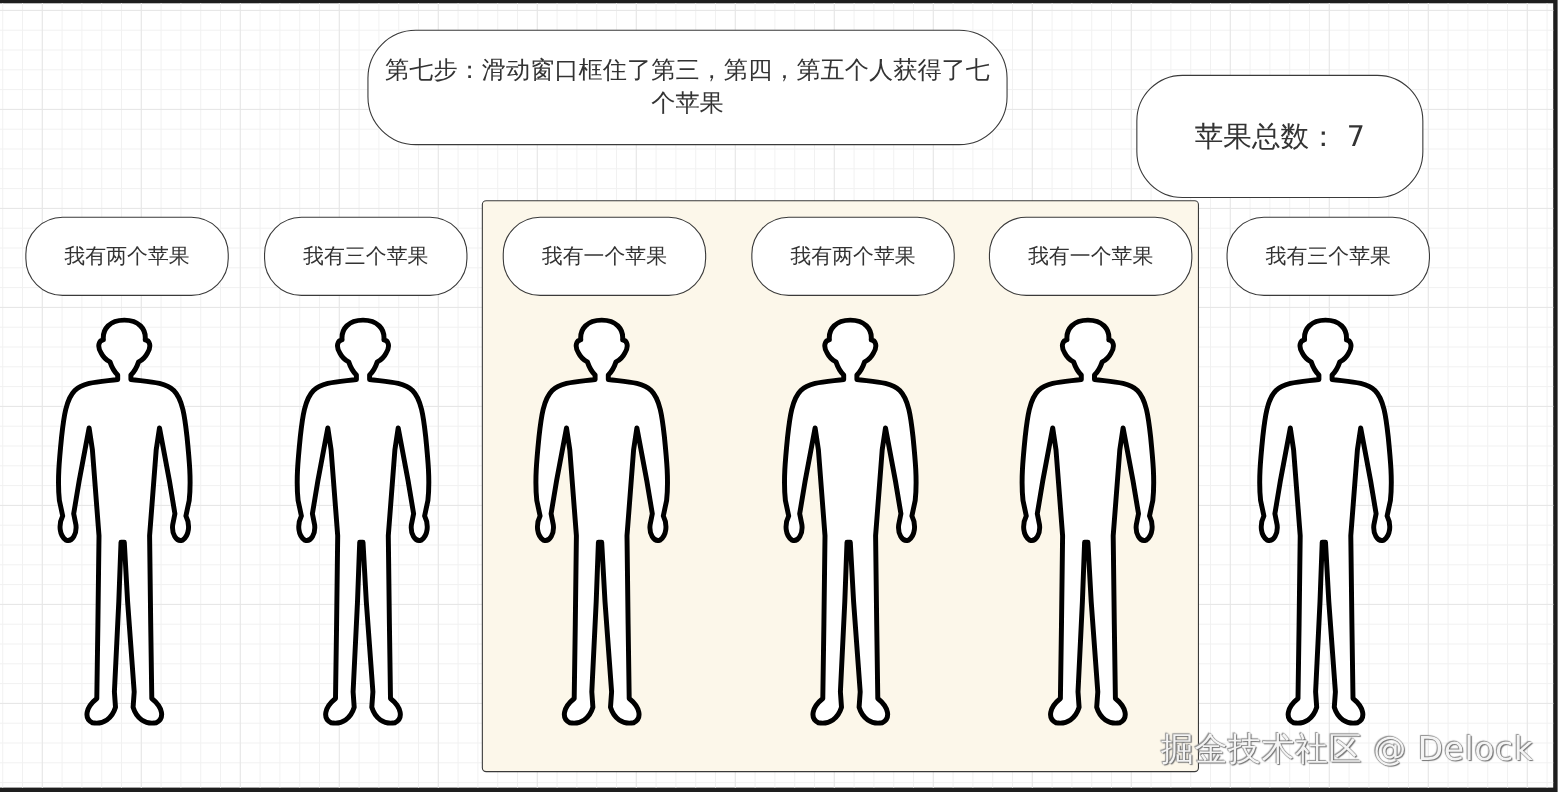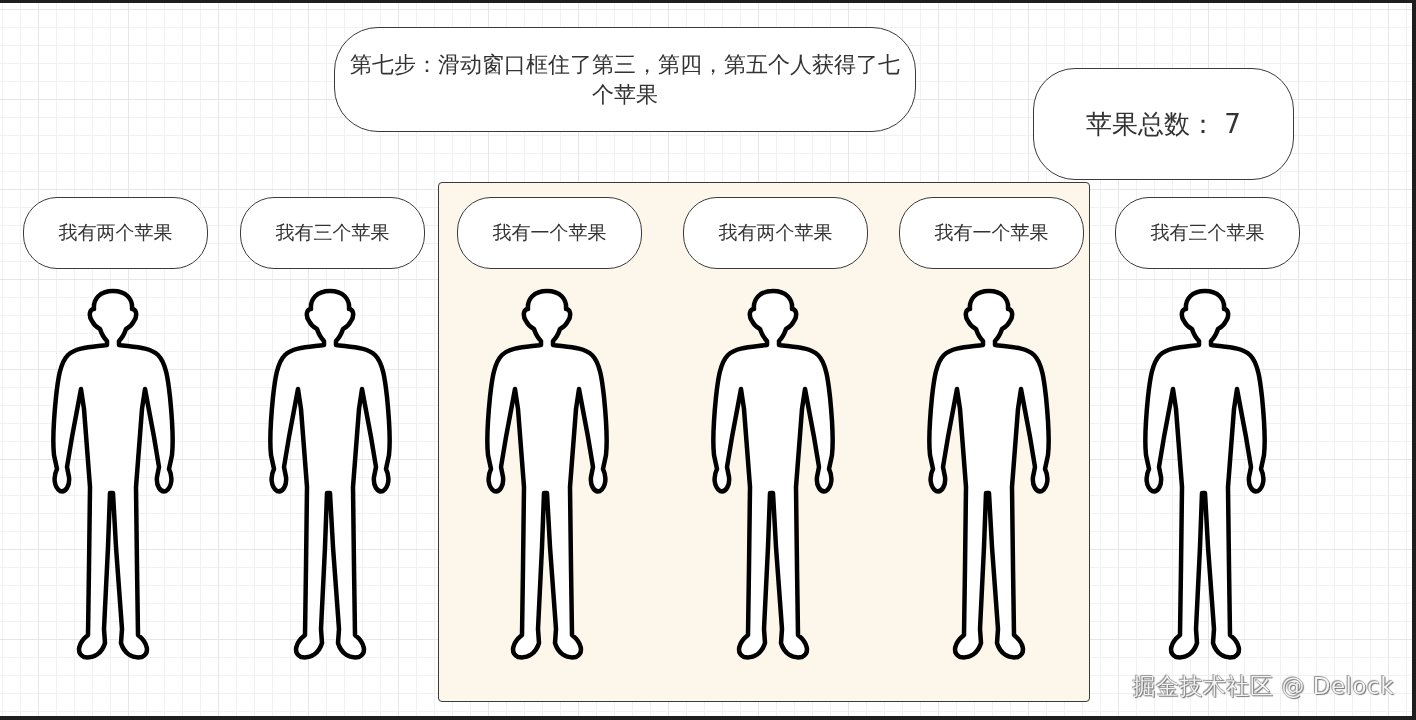--- a/index.html
+++ b/index.html
@@ -36,21 +36,21 @@
       position: absolute; box-sizing: border-box;
       left: 438px; top: 179px; width: 652px; height: 520px;
       background: #fcf7ea;
       border: 1.5px solid #3a3a3a;
       border-radius: 4px;
     }
     .person { position: absolute; width: 130px; height: 380px; top: 284px; }
     .person svg { width: 100%; height: 100%; display: block; }
     .watermark {
       position: absolute; right: 18px; bottom: 14px;
-      font-size: 23px; color: #f4f4f4;
+      font-size: 30px; color: #f4f4f4;
       text-shadow: 0 0 1px #555, 1px 1px 1px #777, -1px -1px 1px #999;
       letter-spacing: 0.5px;
     }
   </style>
 </head>
 <body>
 
 <div class="canvas">
 
   <div class="pill title" style="left:334px; top:24px; width:582px; height:105px;">

